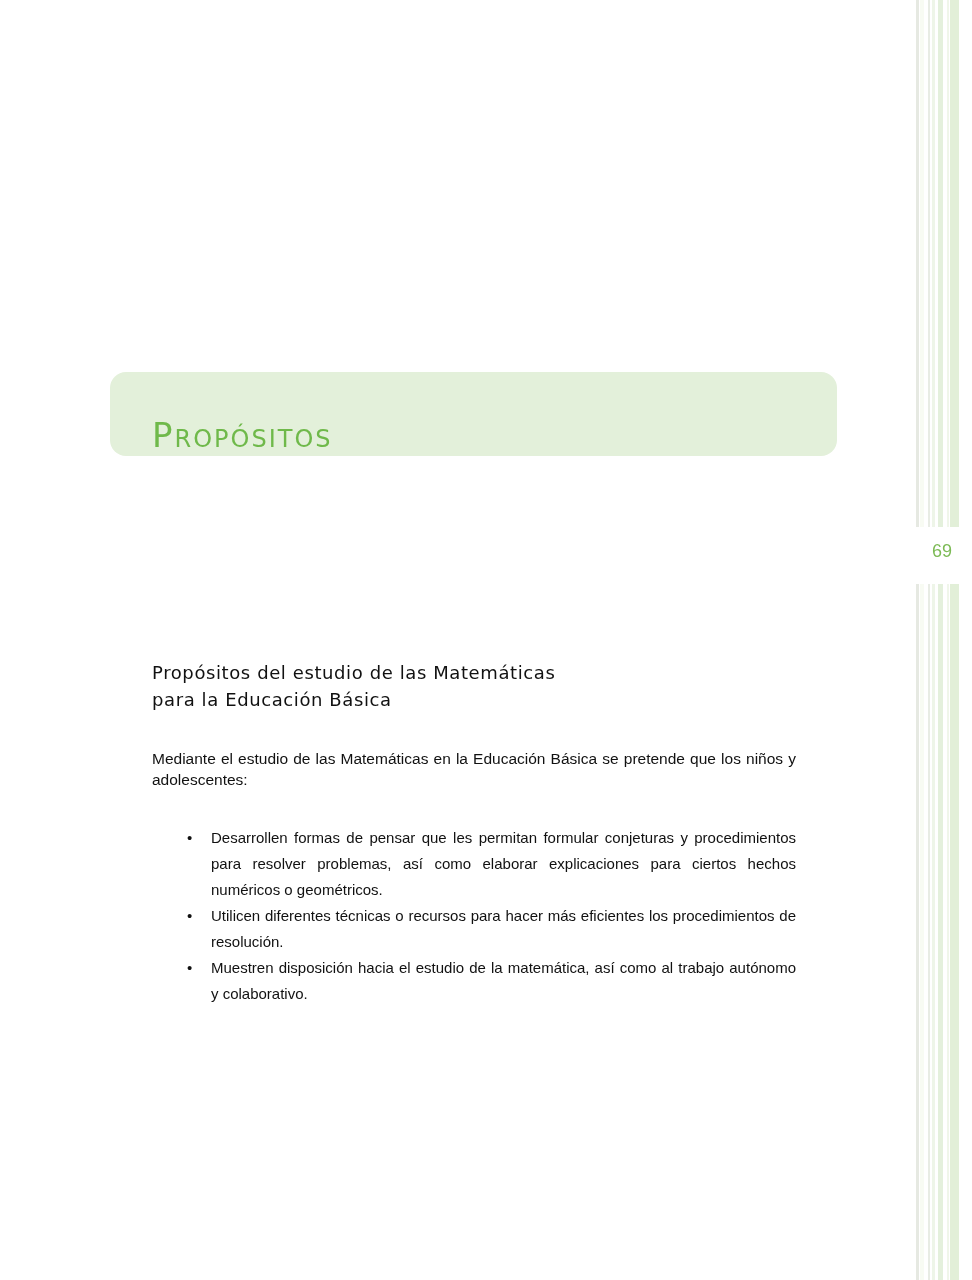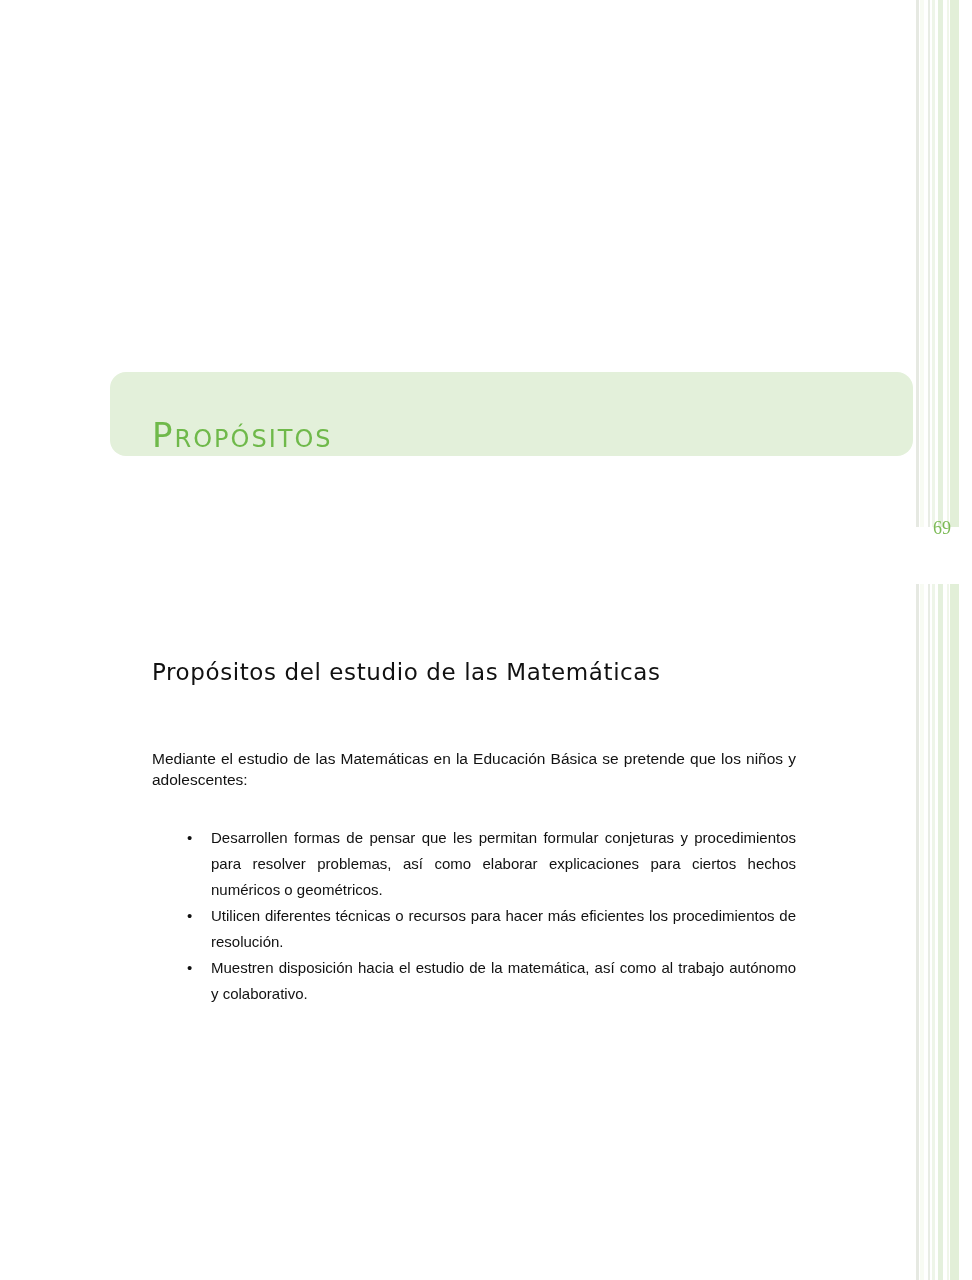--- a/index.html
+++ b/index.html
@@ -5,36 +5,36 @@
   html, body { margin: 0; padding: 0; }
   body {
     width: 972px; height: 1280px; position: relative; overflow: hidden;
     background: #ffffff;
     font-family: "Liberation Sans", sans-serif;
   }
   .stripes { position: absolute; top: 0; left: 912px; width: 60px; height: 1280px; }
   .stripe { position: absolute; top: 0; height: 1280px; }
   .stripe-gap { position: absolute; left: 912px; width: 60px; top: 527px; height: 57px; background: #ffffff; }
   .page-number {
-    position: absolute; left: 920px; width: 44px; top: 518px; text-align: center;
-    font-family: Liberation Serif, serif; font-size: 18px; color: #7cba55;
+    position: absolute; left: 920px; width: 44px; top: 541px; text-align: center;
+    font-family: Liberation Sans, sans-serif; font-size: 18px; color: #7cba55;
   }
   .banner {
-    position: absolute; left: 110px; top: 372px; width: 803px; height: 84px;
+    position: absolute; left: 110px; top: 372px; width: 727px; height: 84px;
     background: #e3f0da; border-radius: 16px;
   }
   .banner-title {
     position: absolute; left: 42px; top: 18px;
     font-family: "DejaVu Sans", sans-serif; color: #6fb94a;
     font-variant: small-caps; font-size: 34px; letter-spacing: 2px; line-height: 44px;
     font-weight: normal;
   }
   .section-heading {
     position: absolute; left: 152px; top: 659px; width: 620px;
-    font-family: "DejaVu Sans", sans-serif; font-size: 23px; line-height: 27px;
+    font-family: "DejaVu Sans", sans-serif; font-size: 18px; line-height: 27px;
     color: #111; letter-spacing: 0.6px; margin: 0; font-weight: normal;
   }
   .intro {
     position: absolute; left: 152px; top: 748px; width: 644px;
     font-size: 15.5px; line-height: 21px; color: #111; text-align: justify; margin: 0;
   }
   .bullets {
     position: absolute; left: 152px; top: 825px; width: 644px;
     list-style: none; margin: 0; padding: 0;
     font-size: 15px; line-height: 26px; color: #111;
@@ -56,20 +56,21 @@
 </div>
 <div class="stripe-gap"></div>
 <div class="page-number">69</div>
 
 <div class="banner">
   <h1 class="banner-title">Propósitos</h1>
 </div>
 
 <h2 class="section-heading">
   <span>Propósitos del estudio de las Matemáticas</span><br>
+  <span>para la Educación Básica</span>
 </h2>
 
 <p class="intro">Mediante el estudio de las Matemáticas en la Educación Básica se pretende que los niños y adolescentes:</p>
 
 <ul class="bullets">
   <li>
     <span class="bullet-dot">•</span>
     <span>Desarrollen formas de pensar que les permitan formular conjeturas y procedimientos para resolver problemas, así como elaborar explicaciones para ciertos hechos numéricos o geométricos.</span>
   </li>
   <li>

